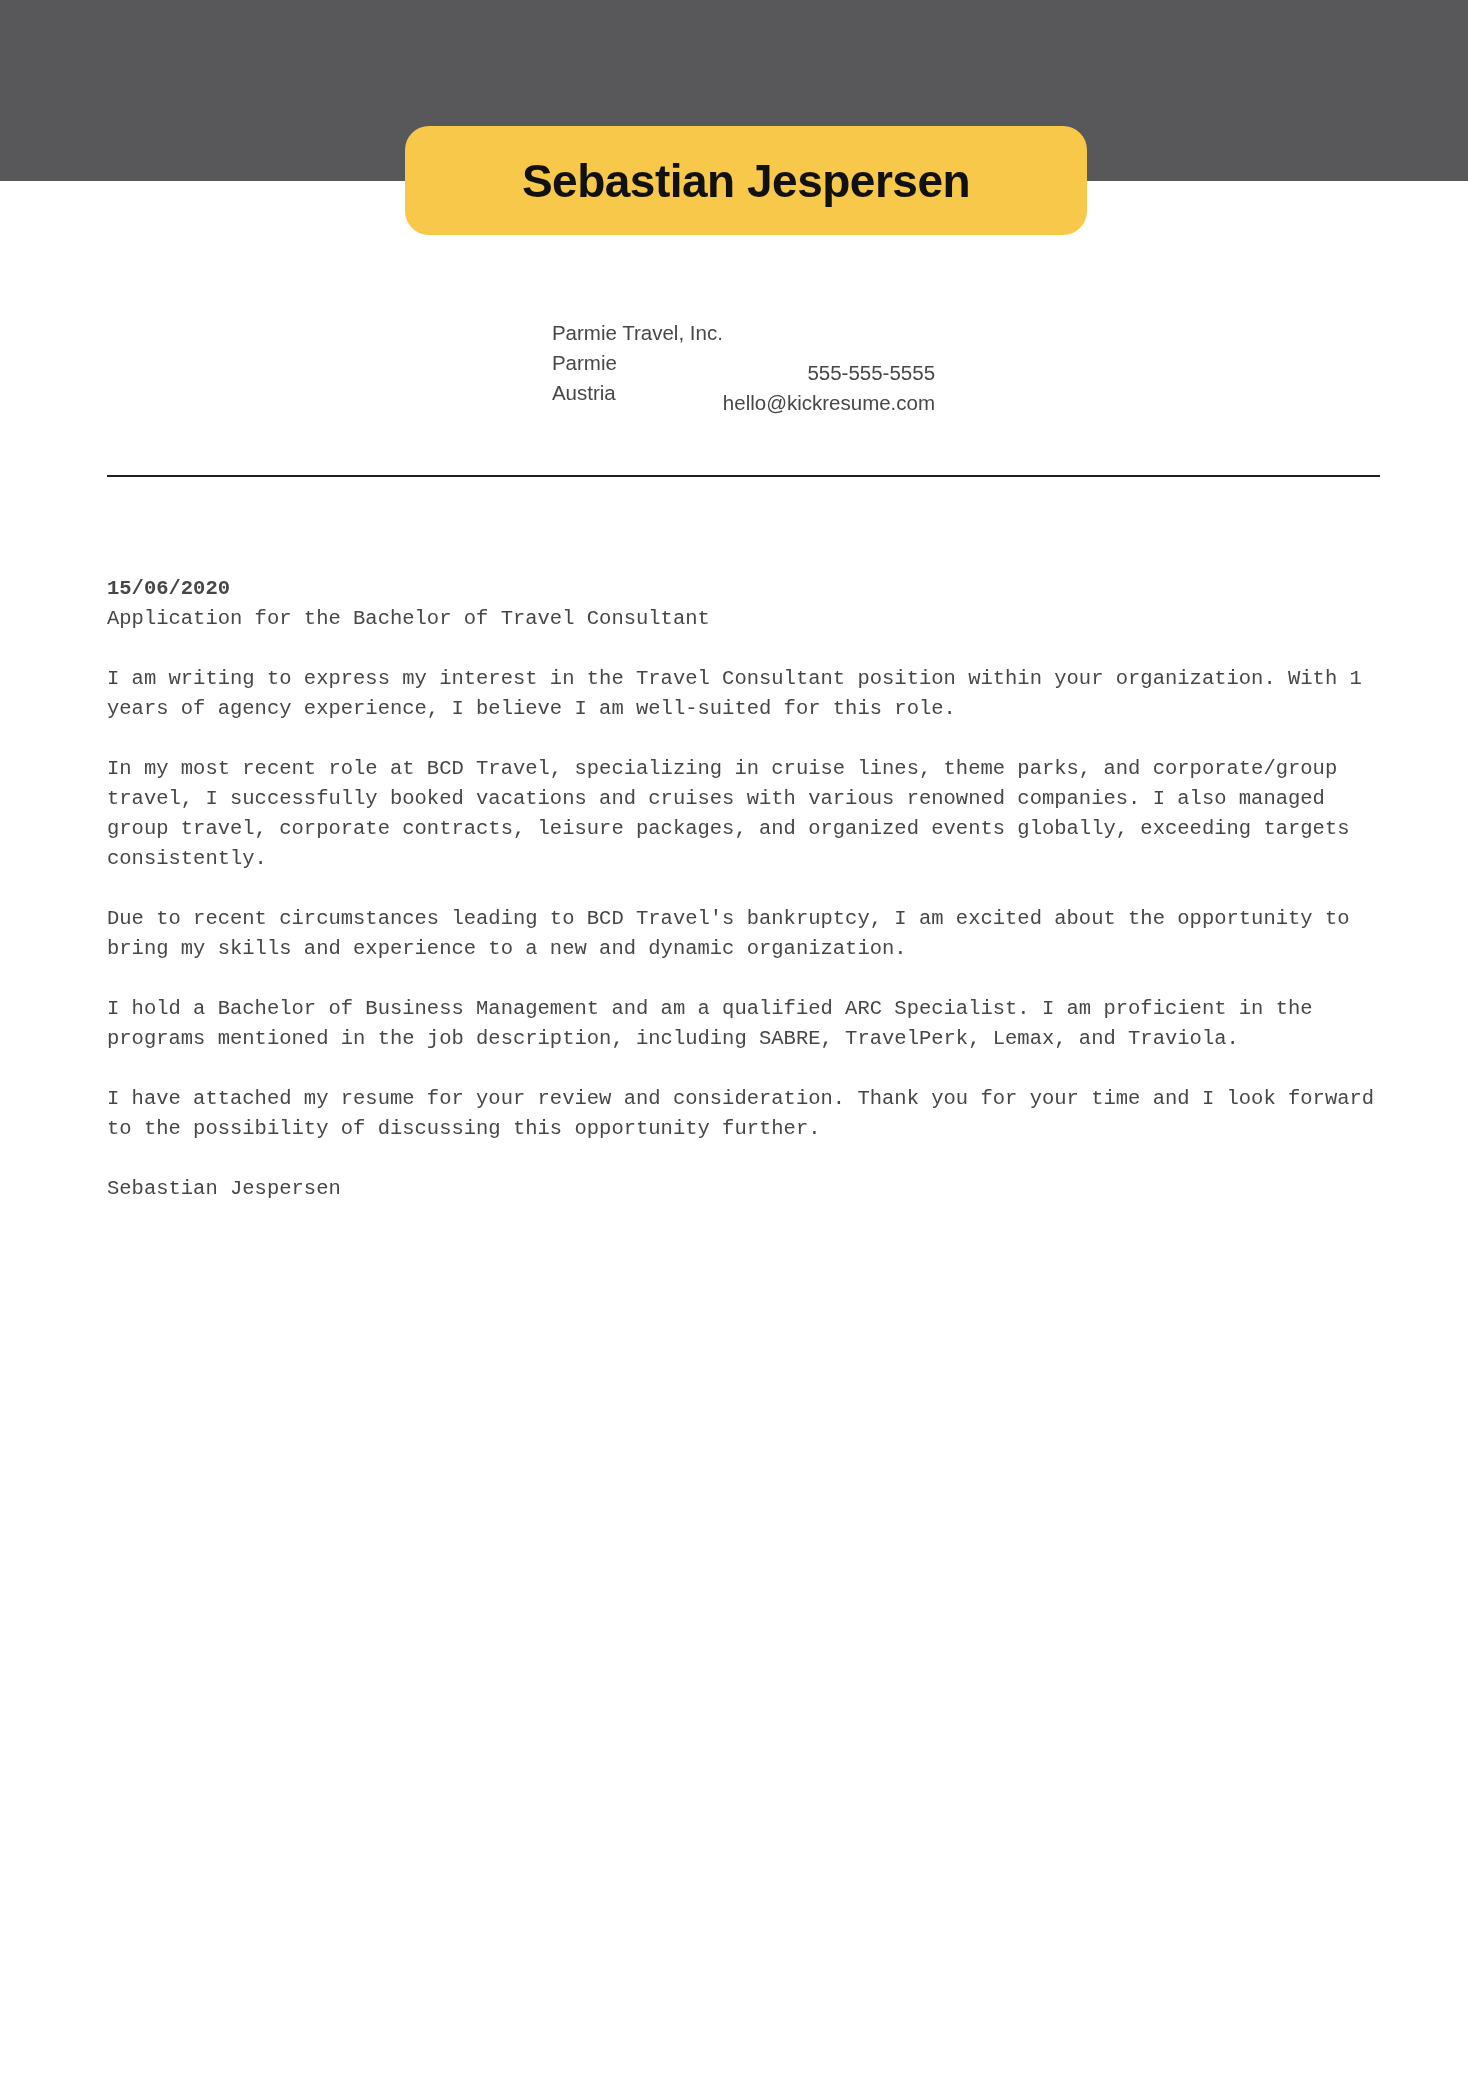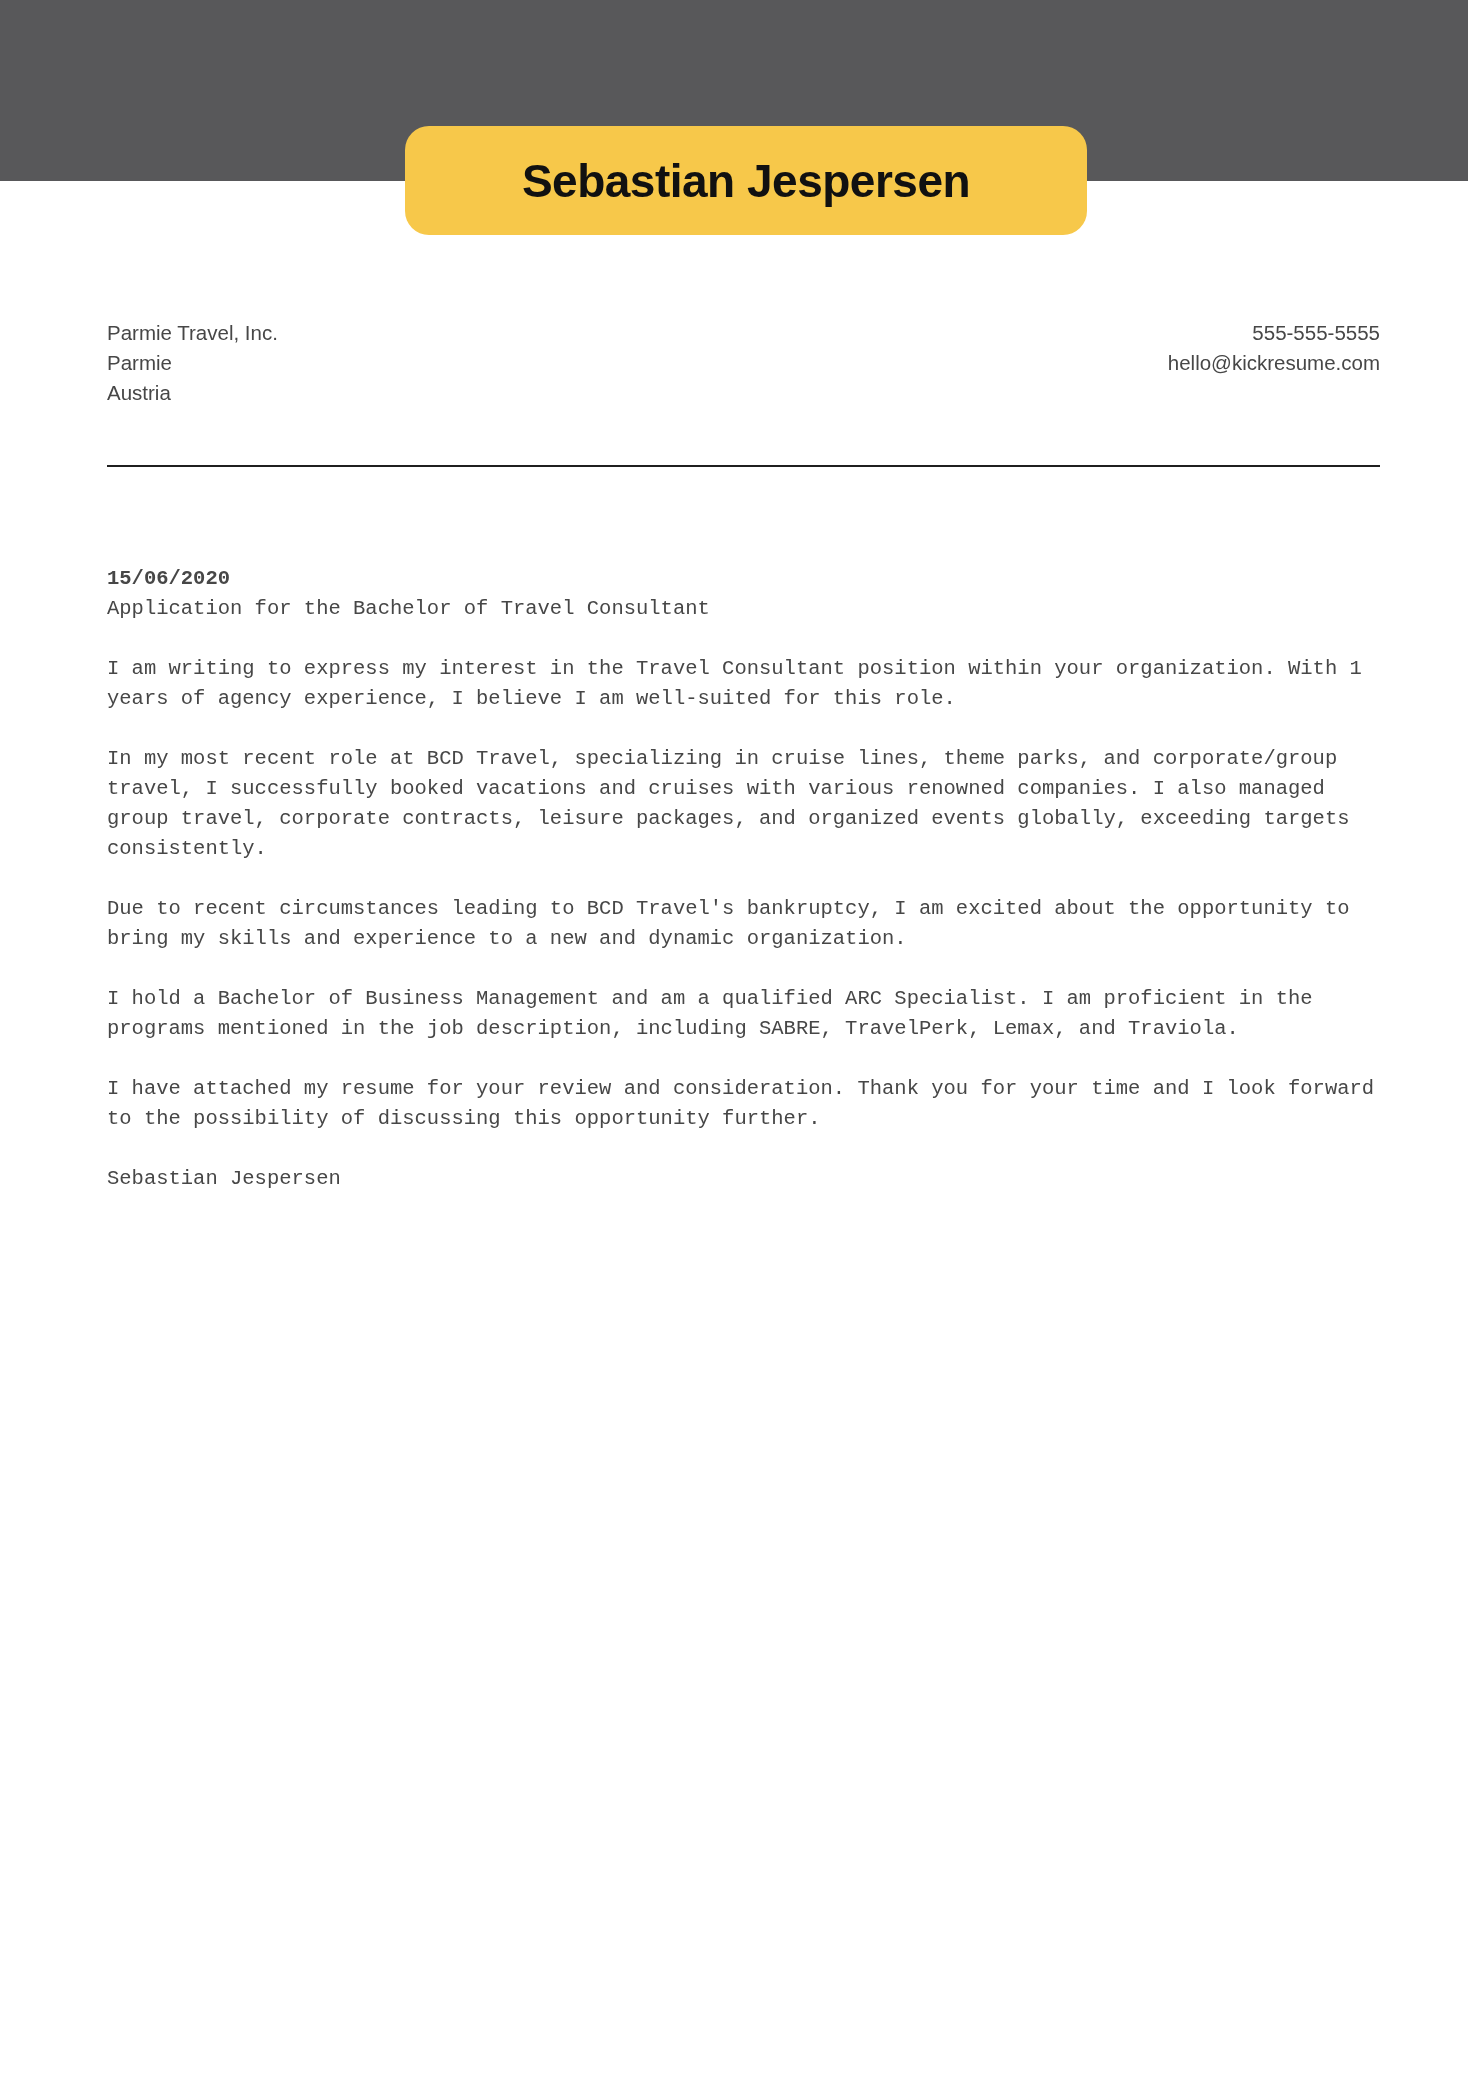--- a/index.html
+++ b/index.html
@@ -48,25 +48,25 @@
     left: 107px;
     right: 88px;
     top: 0;
     color: var(--body-text, #474747);
     font-size: 20.5px;
     line-height: 30px;
   }
   .contact-row {
     margin-top: 318px;
     display: flex;
-    justify-content: space-between;
+    justify-content: center;
     align-items: flex-start;
   }
   .recipient-block div, .sender-block div { white-space: nowrap; }
-  .sender-block { text-align: right; }
+  .sender-block { text-align: right; margin-top: 40px; }
   .divider {
     margin: 57px 0 0 0;
     border: none;
     height: 0;
     border-top: 2px solid var(--divider, #1F1F1F);
   }
   .letter { margin-top: 97px; }
   .letter p { margin: 0 0 30px 0; font-family: Liberation Mono, monospace; }
   .date-line { font-weight: bold; }
   .signature-name { margin-bottom: 0; }

